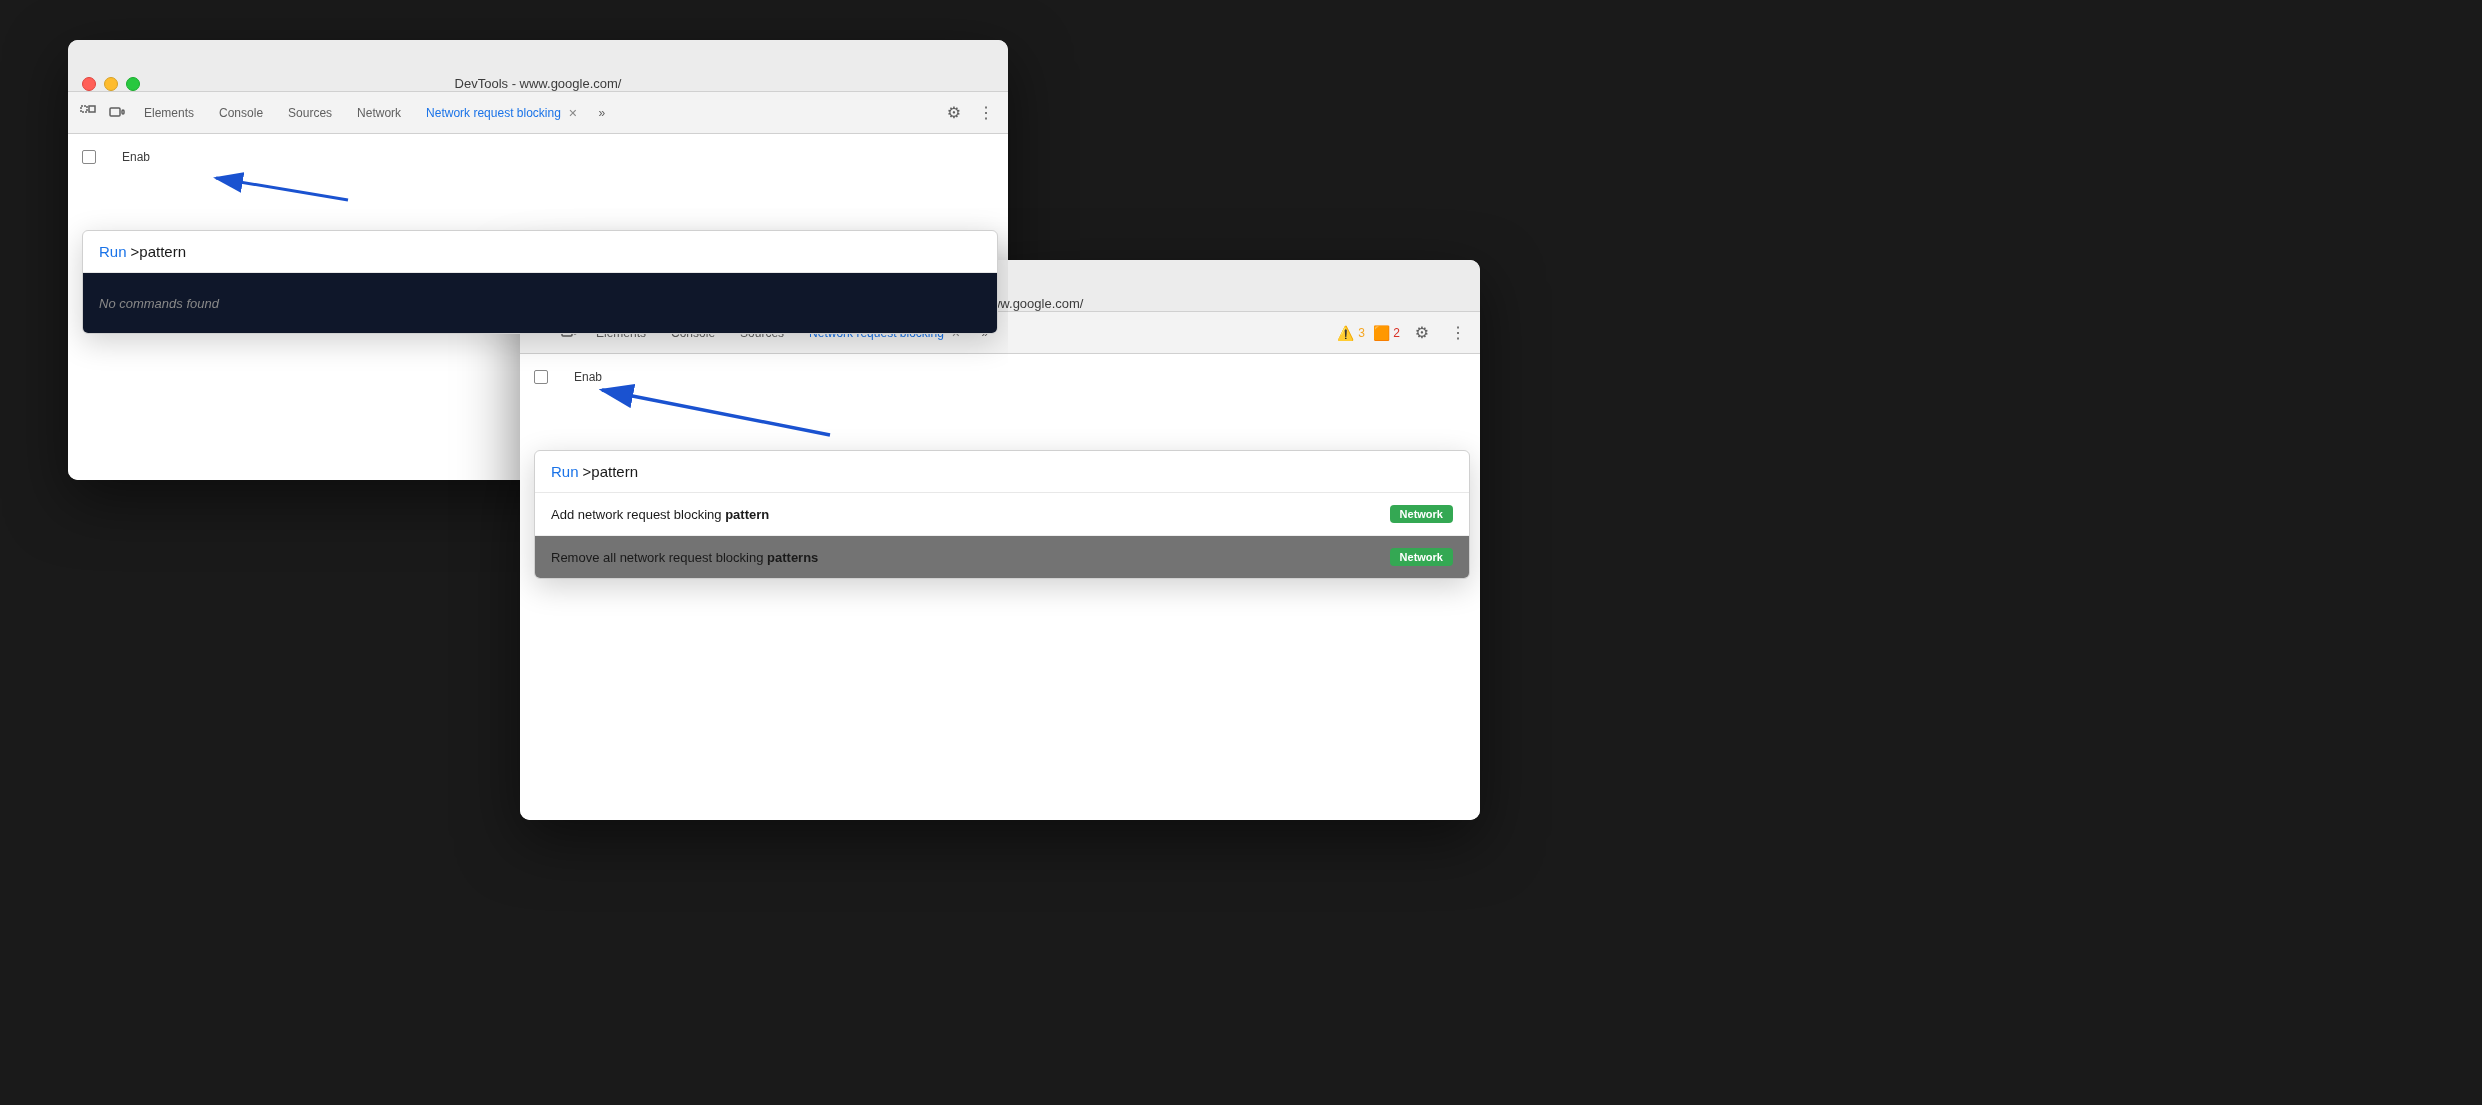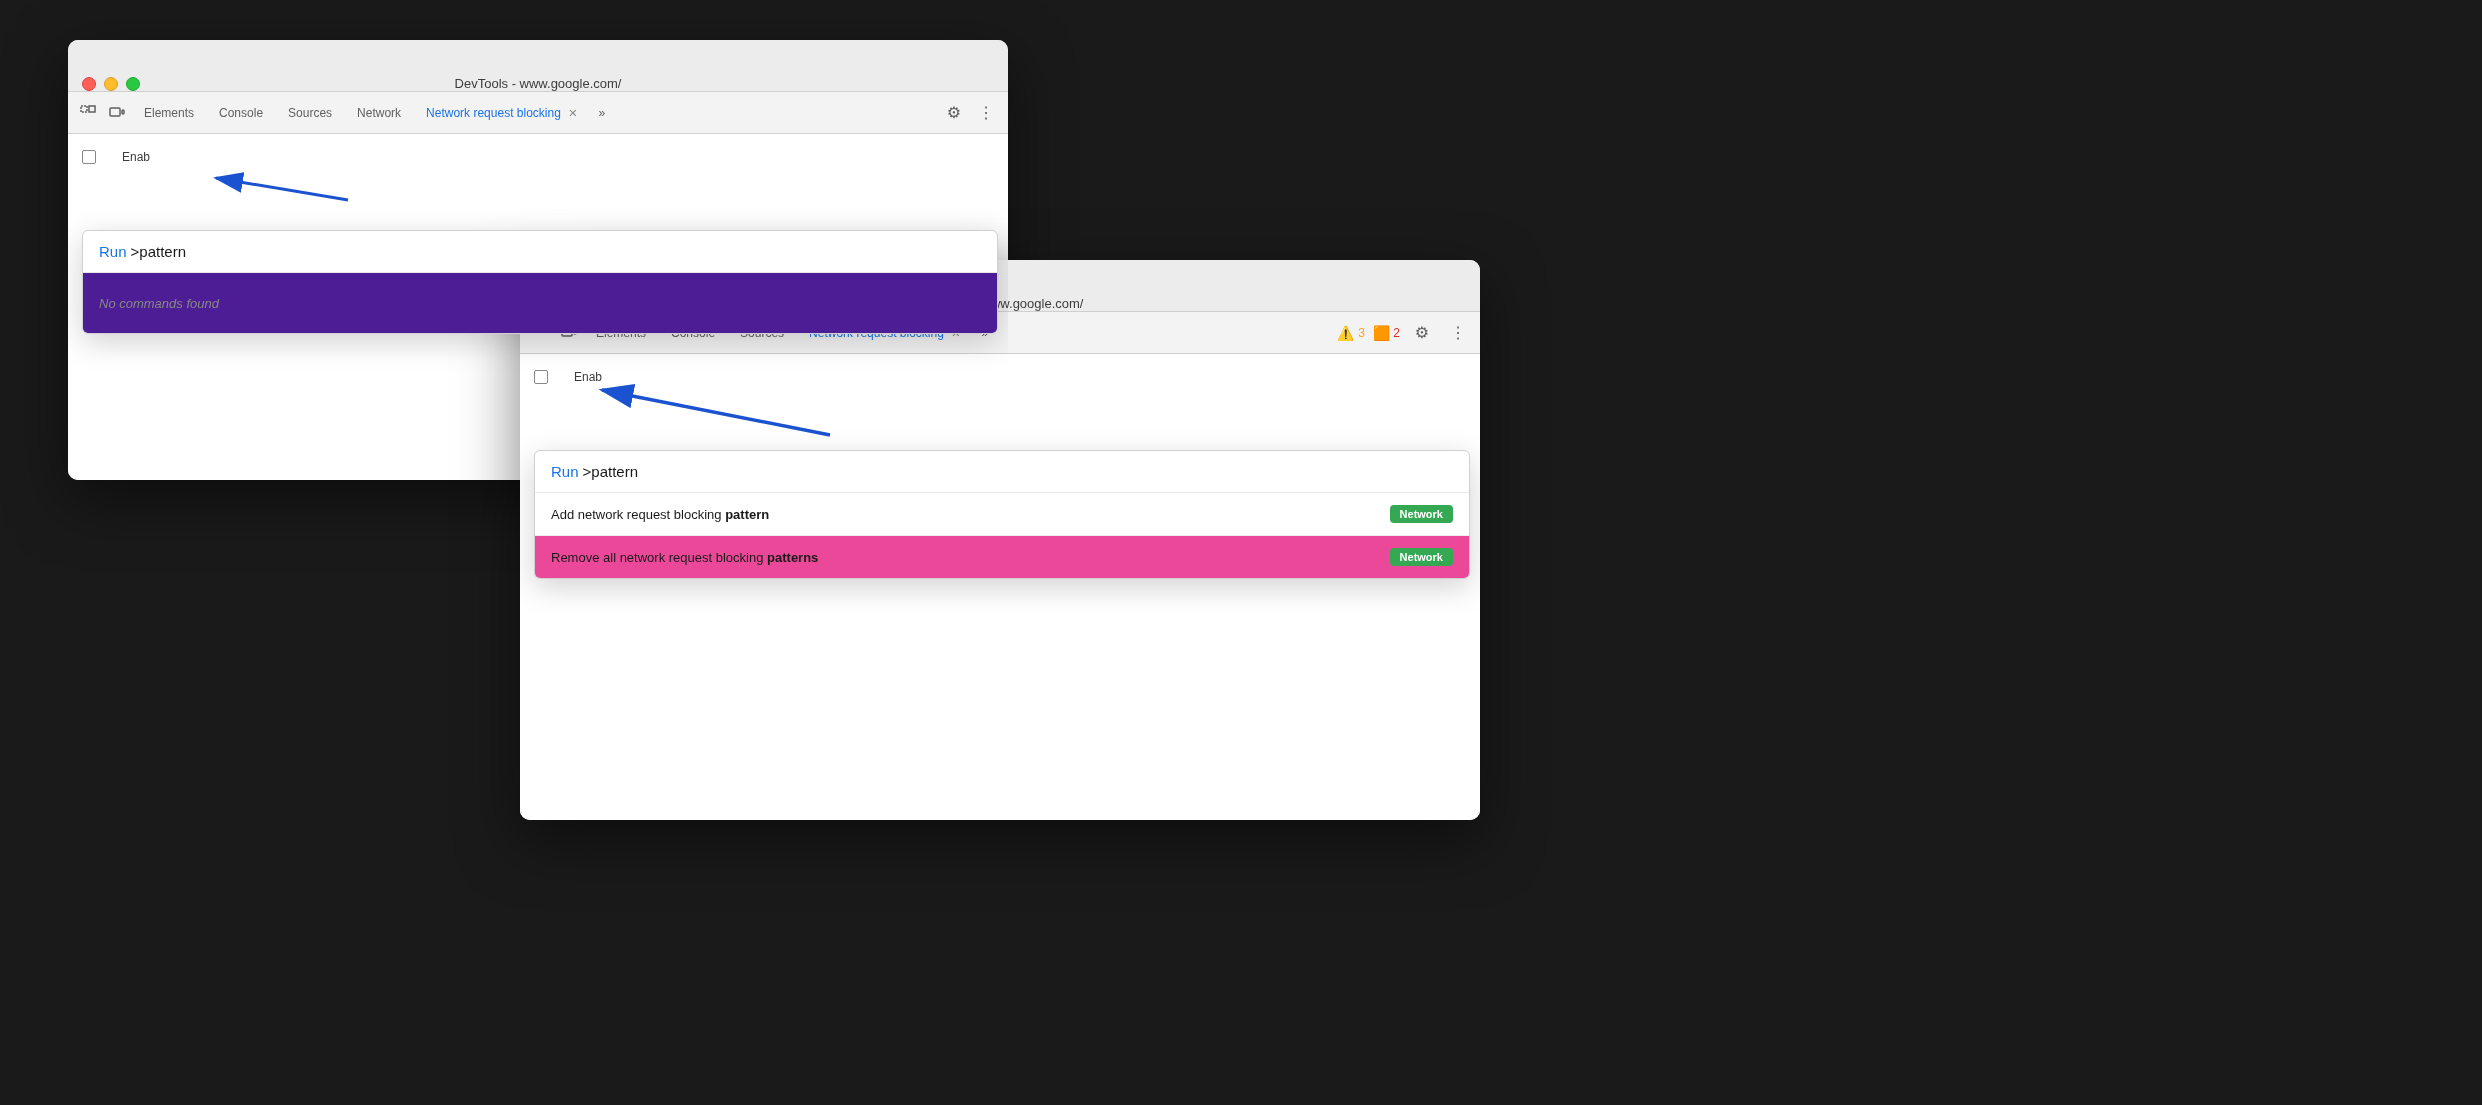--- a/index.html
+++ b/index.html
@@ -198,21 +198,21 @@
       margin-right: 4px;
     }
 
     .cmd-text {
       color: #1a1a1a;
       font-size: 15px;
       font-weight: 500;
     }
 
     .cmd-result-area {
-      background: #4c1d95;
+      background: #0f172a;
       padding: 16px 16px;
       min-height: 60px;
       display: flex;
       align-items: center;
     }
 
     .cmd-no-results {
       color: #888;
       font-size: 13px;
       font-style: italic;
@@ -225,21 +225,21 @@
       padding: 12px 16px;
       border-bottom: 1px solid #efefef;
       cursor: pointer;
     }
 
     .cmd-result-row:last-child {
       border-bottom: none;
     }
 
     .cmd-result-row.highlighted {
-      background: #ec4899;
+      background: #737373;
     }
 
     .cmd-result-text {
       flex: 1;
       font-size: 13px;
       color: #1a1a1a;
     }
 
     .cmd-result-text strong {
       font-weight: 700;

